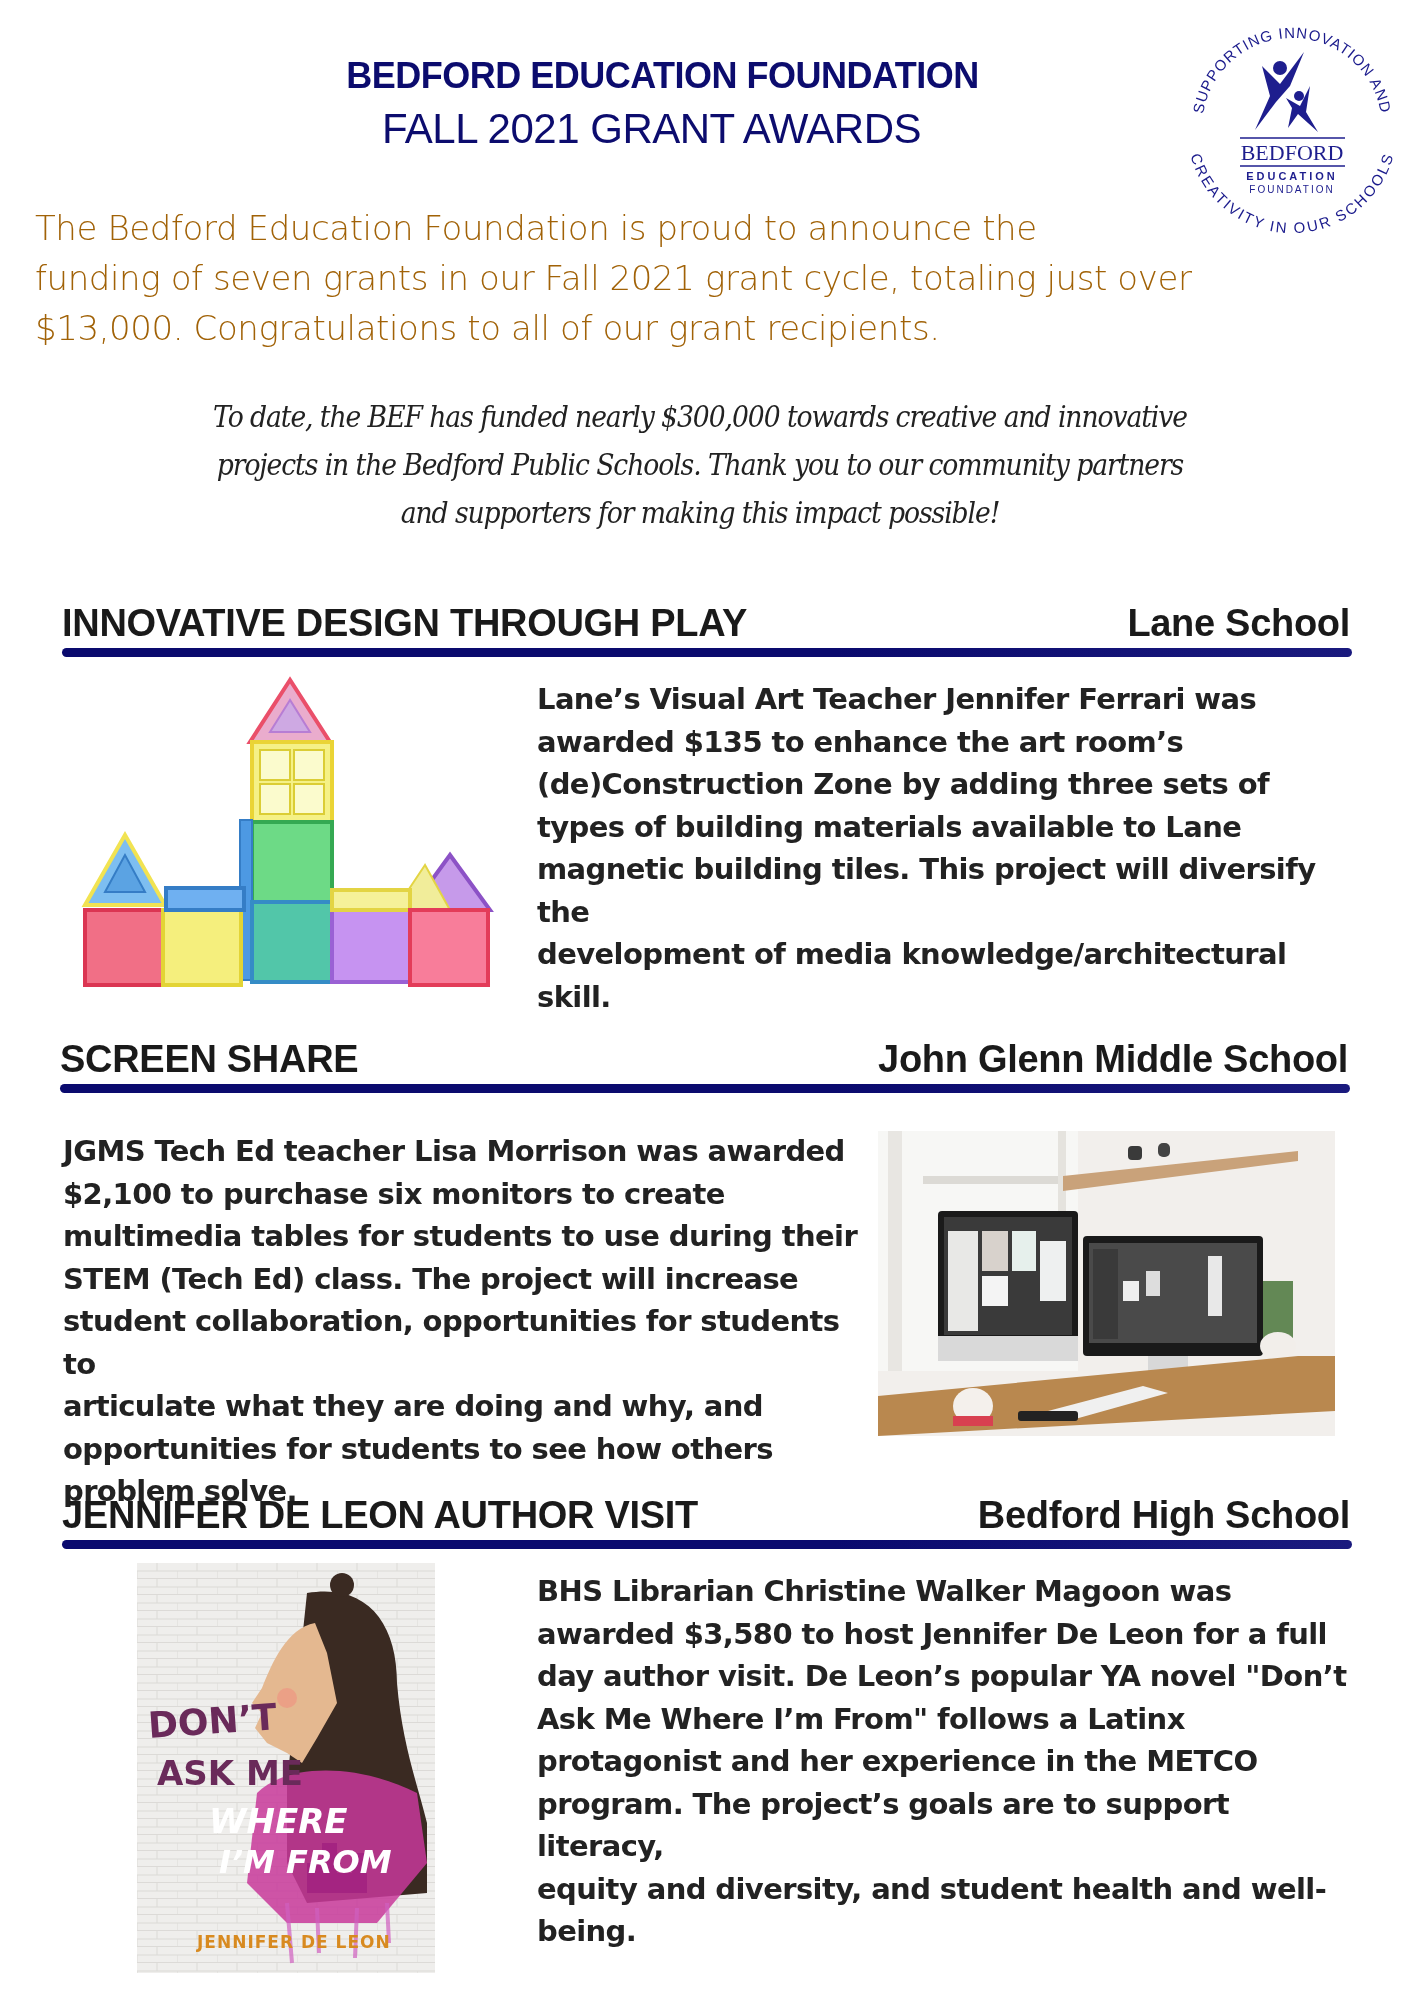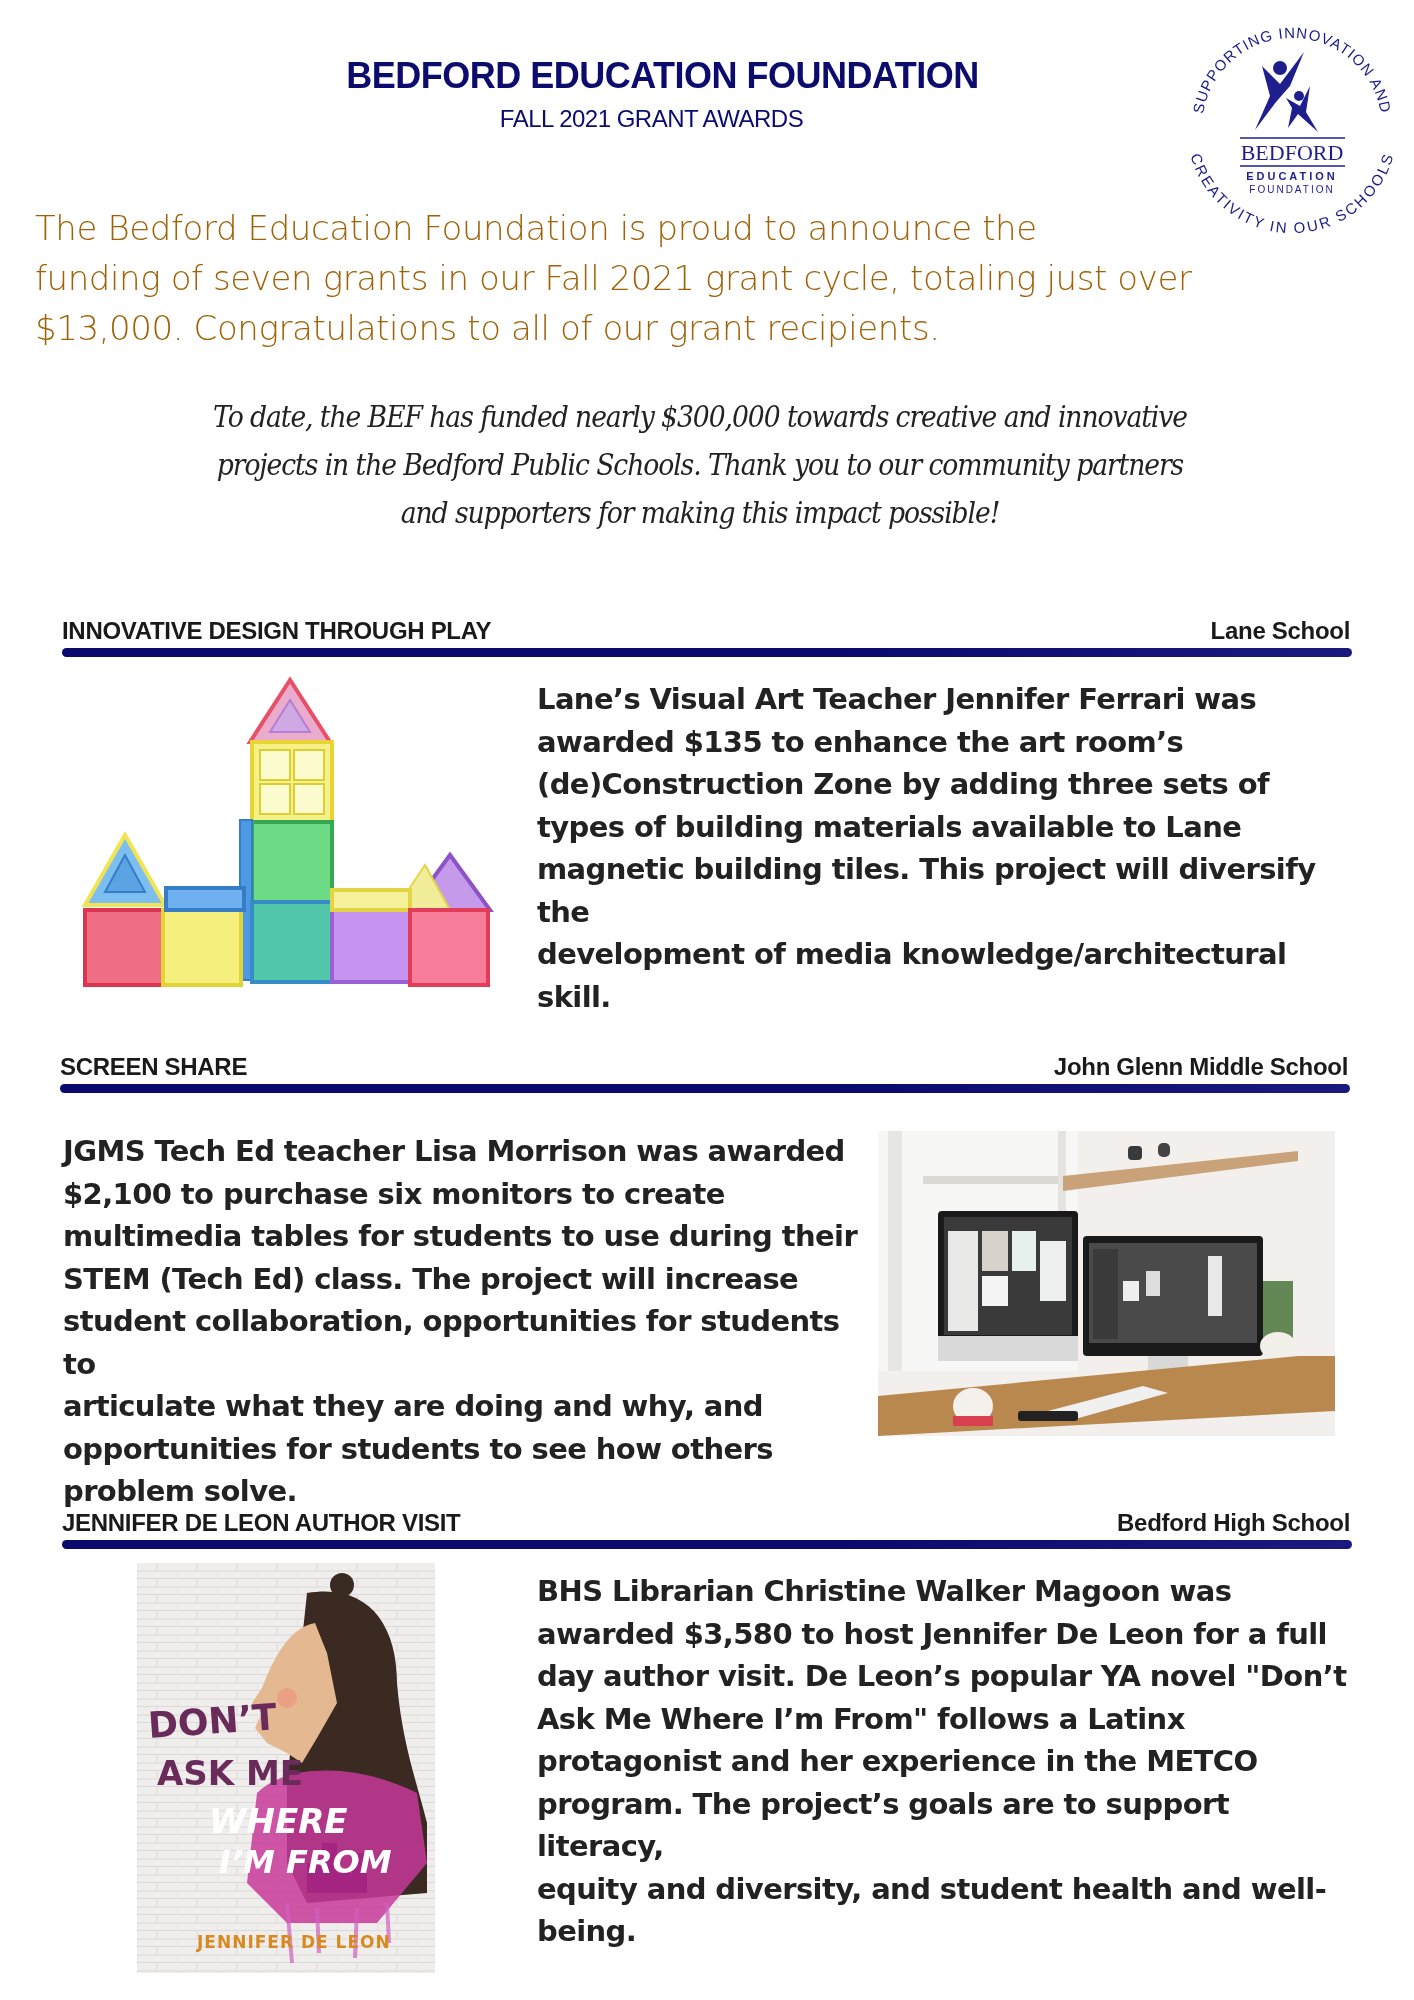--- a/index.html
+++ b/index.html
@@ -1,30 +1,30 @@
 <!DOCTYPE html>
 <html><head>
 <meta charset="utf-8">
 <style>
   html, body { margin: 0; padding: 0; background: #ffffff; }
   body { width: 1414px; height: 2000px; position: relative; overflow: hidden; font-family: "Liberation Sans", sans-serif; color: #222222; }
   .abs { position: absolute; }
 
   .title-main { left: 0; width: 1414px; top: 55px; text-align: center; font-weight: 700; font-size: 36px; color: #0c0c6e; letter-spacing: -0.5px; padding-right: 89px; box-sizing: border-box; }
-  .title-sub { left: 0; width: 1414px; top: 105px; text-align: center; font-size: 24px; color: #0c0c6e; padding-right: 125px; box-sizing: border-box; letter-spacing: -0.5px; padding-left: 14px; }
+  .title-sub { left: 0; width: 1414px; top: 105px; text-align: center; font-size: 42px; color: #0c0c6e; padding-right: 125px; box-sizing: border-box; letter-spacing: -0.5px; padding-left: 14px; }
 
   .logo { left: 1180px; top: 10px; width: 225px; height: 225px; }
 
   .intro { left: 35px; top: 203px; width: 1340px; font-size: 34px; line-height: 50px; color: #a16207; font-family: "DejaVu Sans", sans-serif; font-weight: 300; letter-spacing: -0.4px; }
   .intro p { margin: 0; }
 
   .quote { left: 120px; width: 1160px; top: 393px; text-align: center; font-family: "DejaVu Serif", serif; font-style: italic; font-size: 29px; line-height: 48px; color: #222222; letter-spacing: -1.2px; transform: scaleX(0.92); transform-origin: center; }
 
   .sec-head { left: 62px; width: 1288px; height: 40px; display: flex; justify-content: space-between; align-items: flex-end; }
-  .sec-title, .sec-school { font-weight: 700; font-size: 24px; color: #1a1a1a; letter-spacing: -0.3px; }
+  .sec-title, .sec-school { font-weight: 700; font-size: 38px; color: #1a1a1a; letter-spacing: -0.3px; }
   .sec-bar { left: 62px; width: 1290px; height: 9px; border-radius: 5px; background: linear-gradient(90deg, #0a0a6e 0%, #0a0a6e 60%, #1a1a7e 100%); }
 
   .body-text { font-size: 29px; line-height: 42.5px; color: #222222; font-family: "DejaVu Sans", sans-serif; letter-spacing: -0.6px; font-weight: bold; }
   .body-text p { margin: 0; }
 
   .img-box { overflow: hidden; }
 </style>
 </head>
 <body>
 

